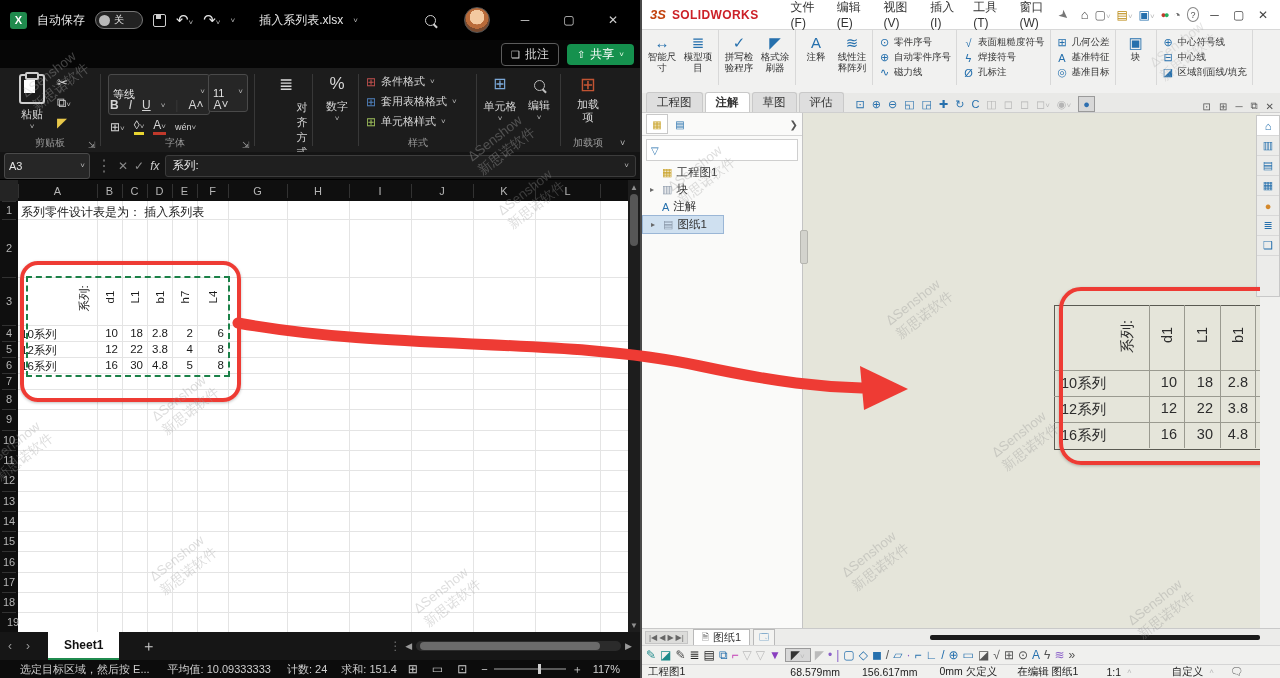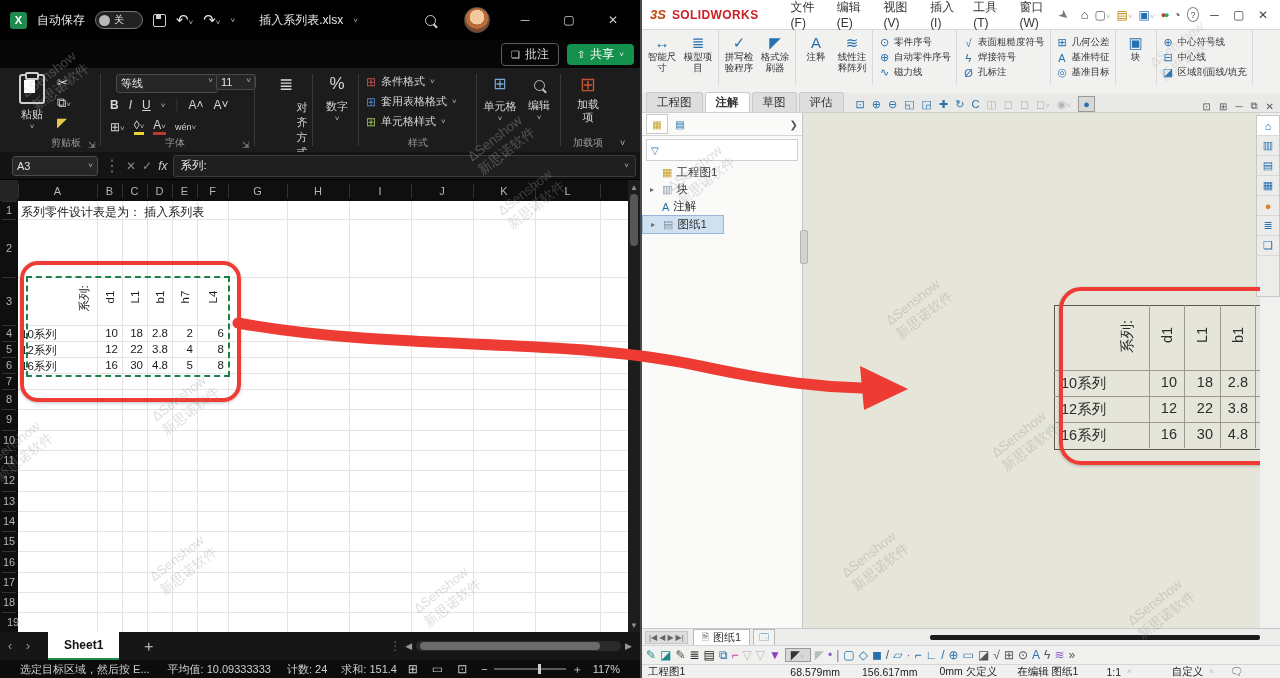--- a/index.html
+++ b/index.html
@@ -9,21 +9,21 @@
   
   #excel{position:absolute;left:0;top:0;width:640px;height:678px;background:#161616;}
   #xl-title{position:absolute;left:0;top:0;width:640px;height:40px;background:#000;color:#e6e6e6;font-size:12px;}
   #xl-menu{position:absolute;left:0;top:40px;width:640px;height:28px;background:#060606;color:#d9d9d9;font-size:12.5px;}
   .xl-tab{padding:0 9px;height:28px;display:flex;align-items:center;cursor:default;}
   .xl-tab.act{color:#fff;font-weight:bold;box-shadow:inset 0 -3px 0 #35a964;}
   #xl-ribbon{position:absolute;left:0;top:68px;width:640px;height:84px;background:#1c1c1c;border-bottom:1px solid #000;color:#d6d6d6;}
   .grp{position:absolute;bottom:2px;font-size:10px;color:#9a9a9a;width:100%;text-align:center;}
   .vsep{position:absolute;top:6px;bottom:6px;width:1px;background:#383838;}
   .eb{font-size:11px;color:#d6d6d6;}
-  .cmb{background:#262626;border:1px solid #4a4a4a;border-radius:3px;color:#e3e3e3;font-size:11px;padding:1px 4px;margin-left:8px;}
+  .cmb{background:#262626;border:1px solid #4a4a4a;border-radius:3px;color:#e3e3e3;font-size:11px;padding:12px 4px;}
   .chv{font-size:8px;color:#b9b9b9;}
   .ric{font-size:13px;line-height:1;}
   #xl-formula{position:absolute;left:0;top:152px;width:640px;height:28px;background:#141414;border-bottom:1px solid #000;}
   #xl-grid{position:absolute;left:0;top:180px;width:628px;height:452px;background:#0f0f0f;overflow:hidden;}
   #xl-cells{position:absolute;left:18px;top:21px;right:0;bottom:0;background:#fff;}
   .gl{position:absolute;background:#e4e4e4;}
   .hl{position:absolute;background:#323232;}
   .colhdr,.rowhdr{position:absolute;color:#b5b5b5;font-size:11px;display:flex;align-items:center;justify-content:center;}
   .cellt{position:absolute;font-size:11.5px;color:#1b1b1b;white-space:nowrap;}
   .rot{transform:rotate(-90deg);transform-origin:center;}
@@ -123,21 +123,21 @@
       <div class="abs" style="left:12px;top:6px;width:40px;text-align:center;">
         <div class="clipic"></div>
         <div class="eb" style="margin-top:3px;">粘贴</div>
         <div class="chv">˅</div>
       </div>
       <div class="abs" style="left:57px;top:8px;display:flex;flex-direction:column;gap:7px;">
         <span class="ric">✂</span>
         <span class="ric">⧉<span class="chv">˅</span></span>
         <span class="ric" style="color:#e8c84a;">◤</span>
       </div>
-      <div class="grp" style="left:16px;width:100px;">剪贴板</div>
+      <div class="grp" style="left:0;width:100px;">剪贴板</div>
       <span class="abs" style="left:88px;bottom:2px;color:#9a9a9a;font-size:9px;">⇲</span>
       <div class="vsep" style="left:100px;"></div>
 
       <div class="abs cmb" style="left:108px;top:6px;width:92px;display:flex;justify-content:space-between;">
           <span>等线</span>
           <span class="chv">˅</span>
         </div>
       <div class="abs cmb" style="left:208px;top:6px;width:30px;display:flex;justify-content:space-between;">
           <span>11</span>
           <span class="chv">˅</span>

